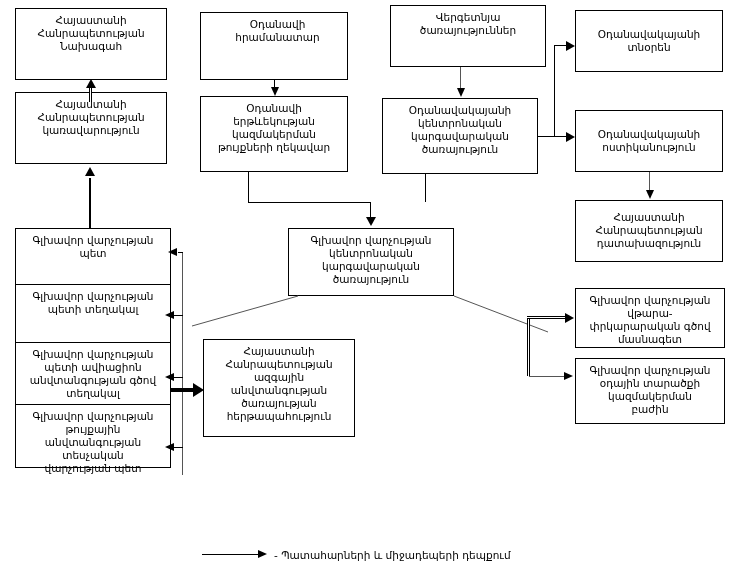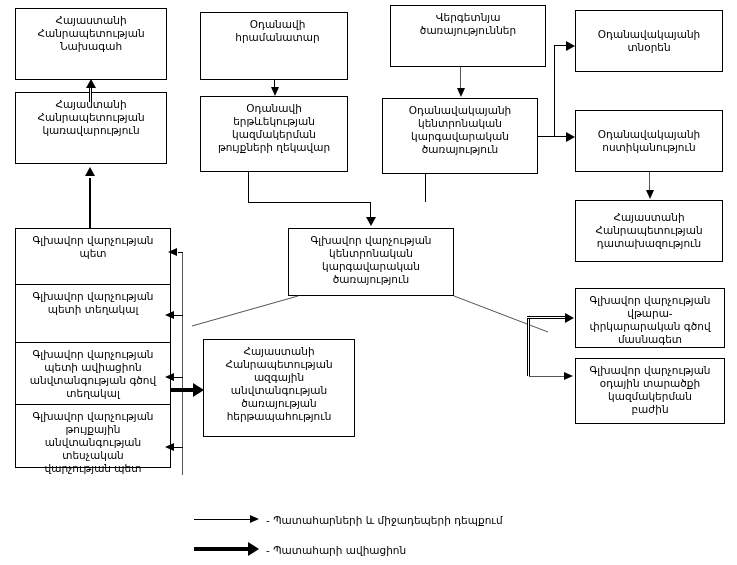--- a/index.html
+++ b/index.html
@@ -132,25 +132,26 @@
   #legend {
     position: absolute;
     left: 190px;
     top: 512px;
     width: 420px;
     height: 50px;
   }
   .lg-row {
     position: absolute;
     height: 16px;
-    left: 4px;
+    left: 12px;
     right: 0;
     font-size: 10.5px;
     line-height: 16px;
     color: #000000;
+    margin-top: 35px;
   }
   .lg-label {
     position: absolute;
     left: 72px;
     top: 0;
     white-space: nowrap;
   }
   .lg-art {
     position: absolute;
     left: 0;

